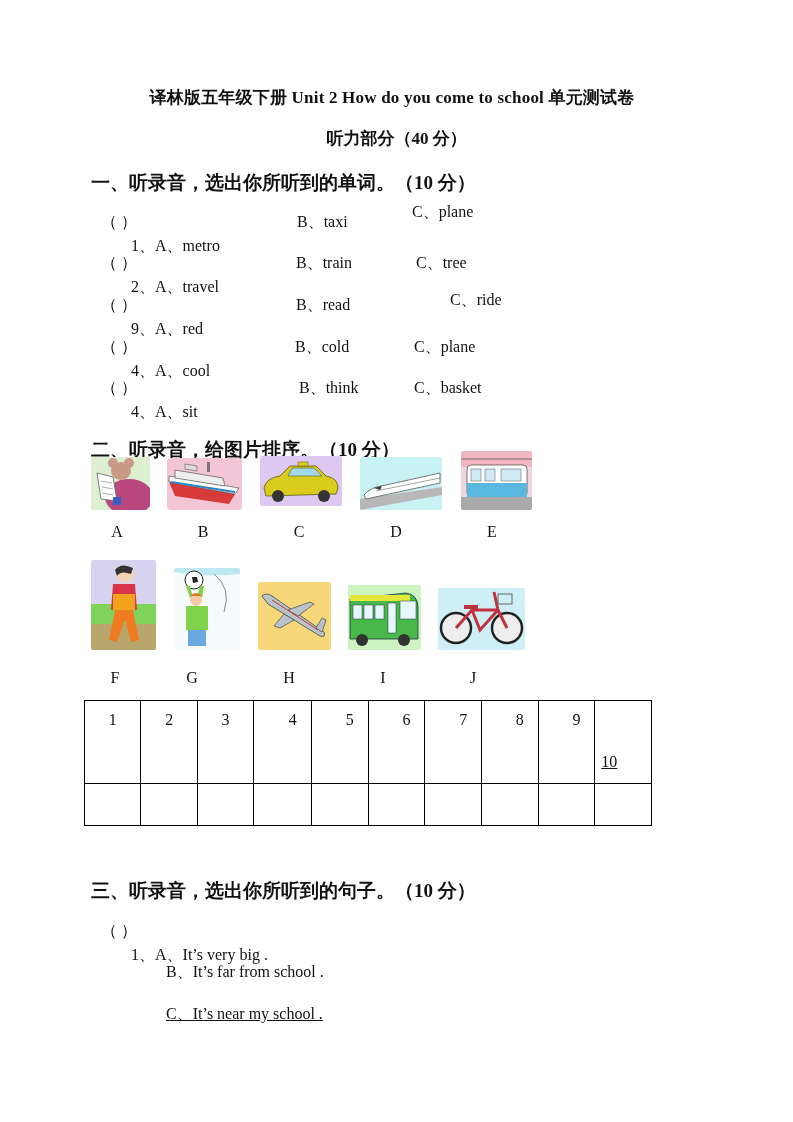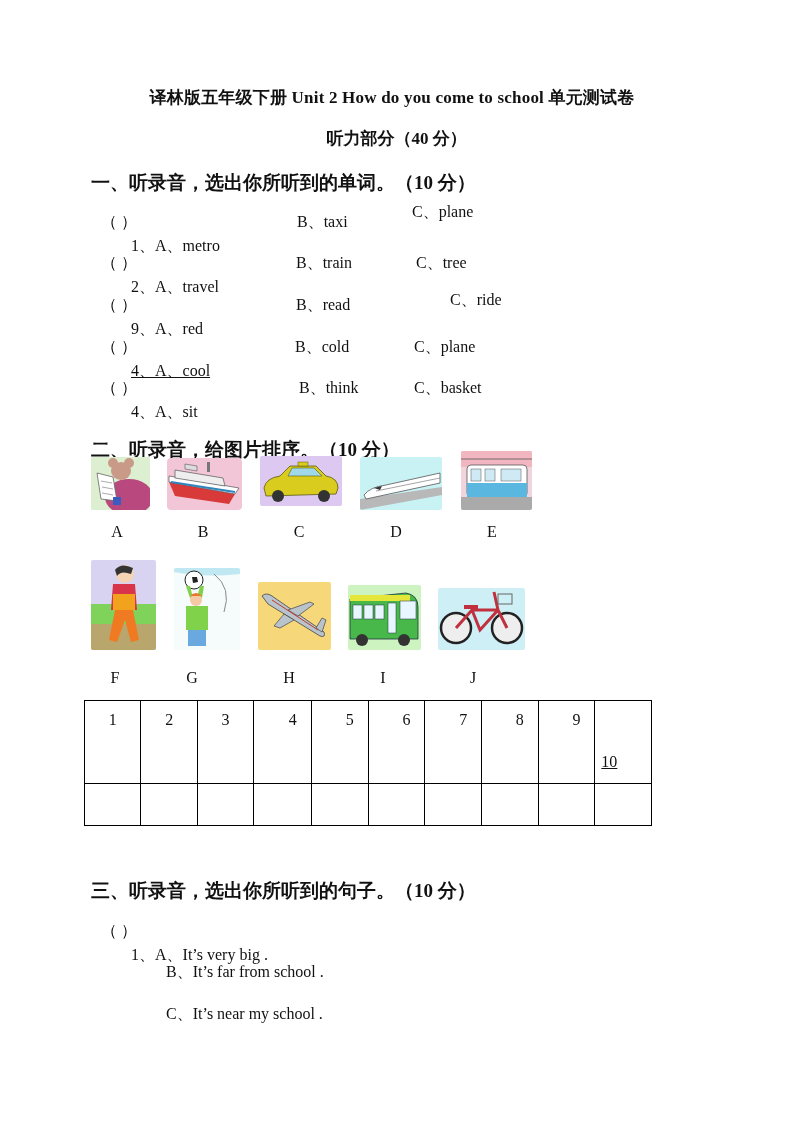--- a/index.html
+++ b/index.html
@@ -43,21 +43,21 @@
     <span class="abs q" style="top:253px;left:416px;">C、tree</span>
   </div>
   <div>
     <span class="abs q paren" style="top:295px;">（    ）</span>
     <span class="abs q num" style="top:295px;">9、A、red</span>
     <span class="abs q" style="top:295px;left:296px;">B、read</span>
     <span class="abs q" style="top:290px;left:414px;margin-left:36px;">C、ride</span>
   </div>
   <div>
     <span class="abs q paren" style="top:337px;">（    ）</span>
-    <span class="abs q num" style="top:337px;text-decoration:underline;">4、A、cool</span>
+    <span class="abs q num" style="top:337px;">4、A、cool</span>
     <span class="abs q" style="top:337px;left:295px;">B、cold</span>
     <span class="abs q" style="top:337px;left:414px;">C、plane</span>
   </div>
   <div>
     <span class="abs q paren" style="top:378px;">（    ）</span>
     <span class="abs q num" style="top:378px;">4、A、sit</span>
     <span class="abs q" style="top:378px;left:299px;">B、think</span>
     <span class="abs q" style="top:378px;left:414px;">C、basket</span>
   </div>
 </div>
@@ -243,14 +243,14 @@
   </tr>
 </tbody>
   </table>
 
 <div class="abs section" style="top:878px;">三、听录音，选出你所听到的句子。（10 分）</div>
 
 <div>
   <span class="abs q paren" style="top:921px;">（    ）</span>
   <span class="abs q num" style="top:921px;">1、A、It’s very big .</span>
   <span class="abs q" style="top:962px;left:166px;">B、It’s far from school .</span>
-  <span class="abs q" style="top:1004px;left:166px;">C、It’s near my school .</span>
+  <span class="abs q" style="top:1004px;left:166px;text-decoration:underline;">C、It’s near my school .</span>
 </div>
 
 </body></html>

